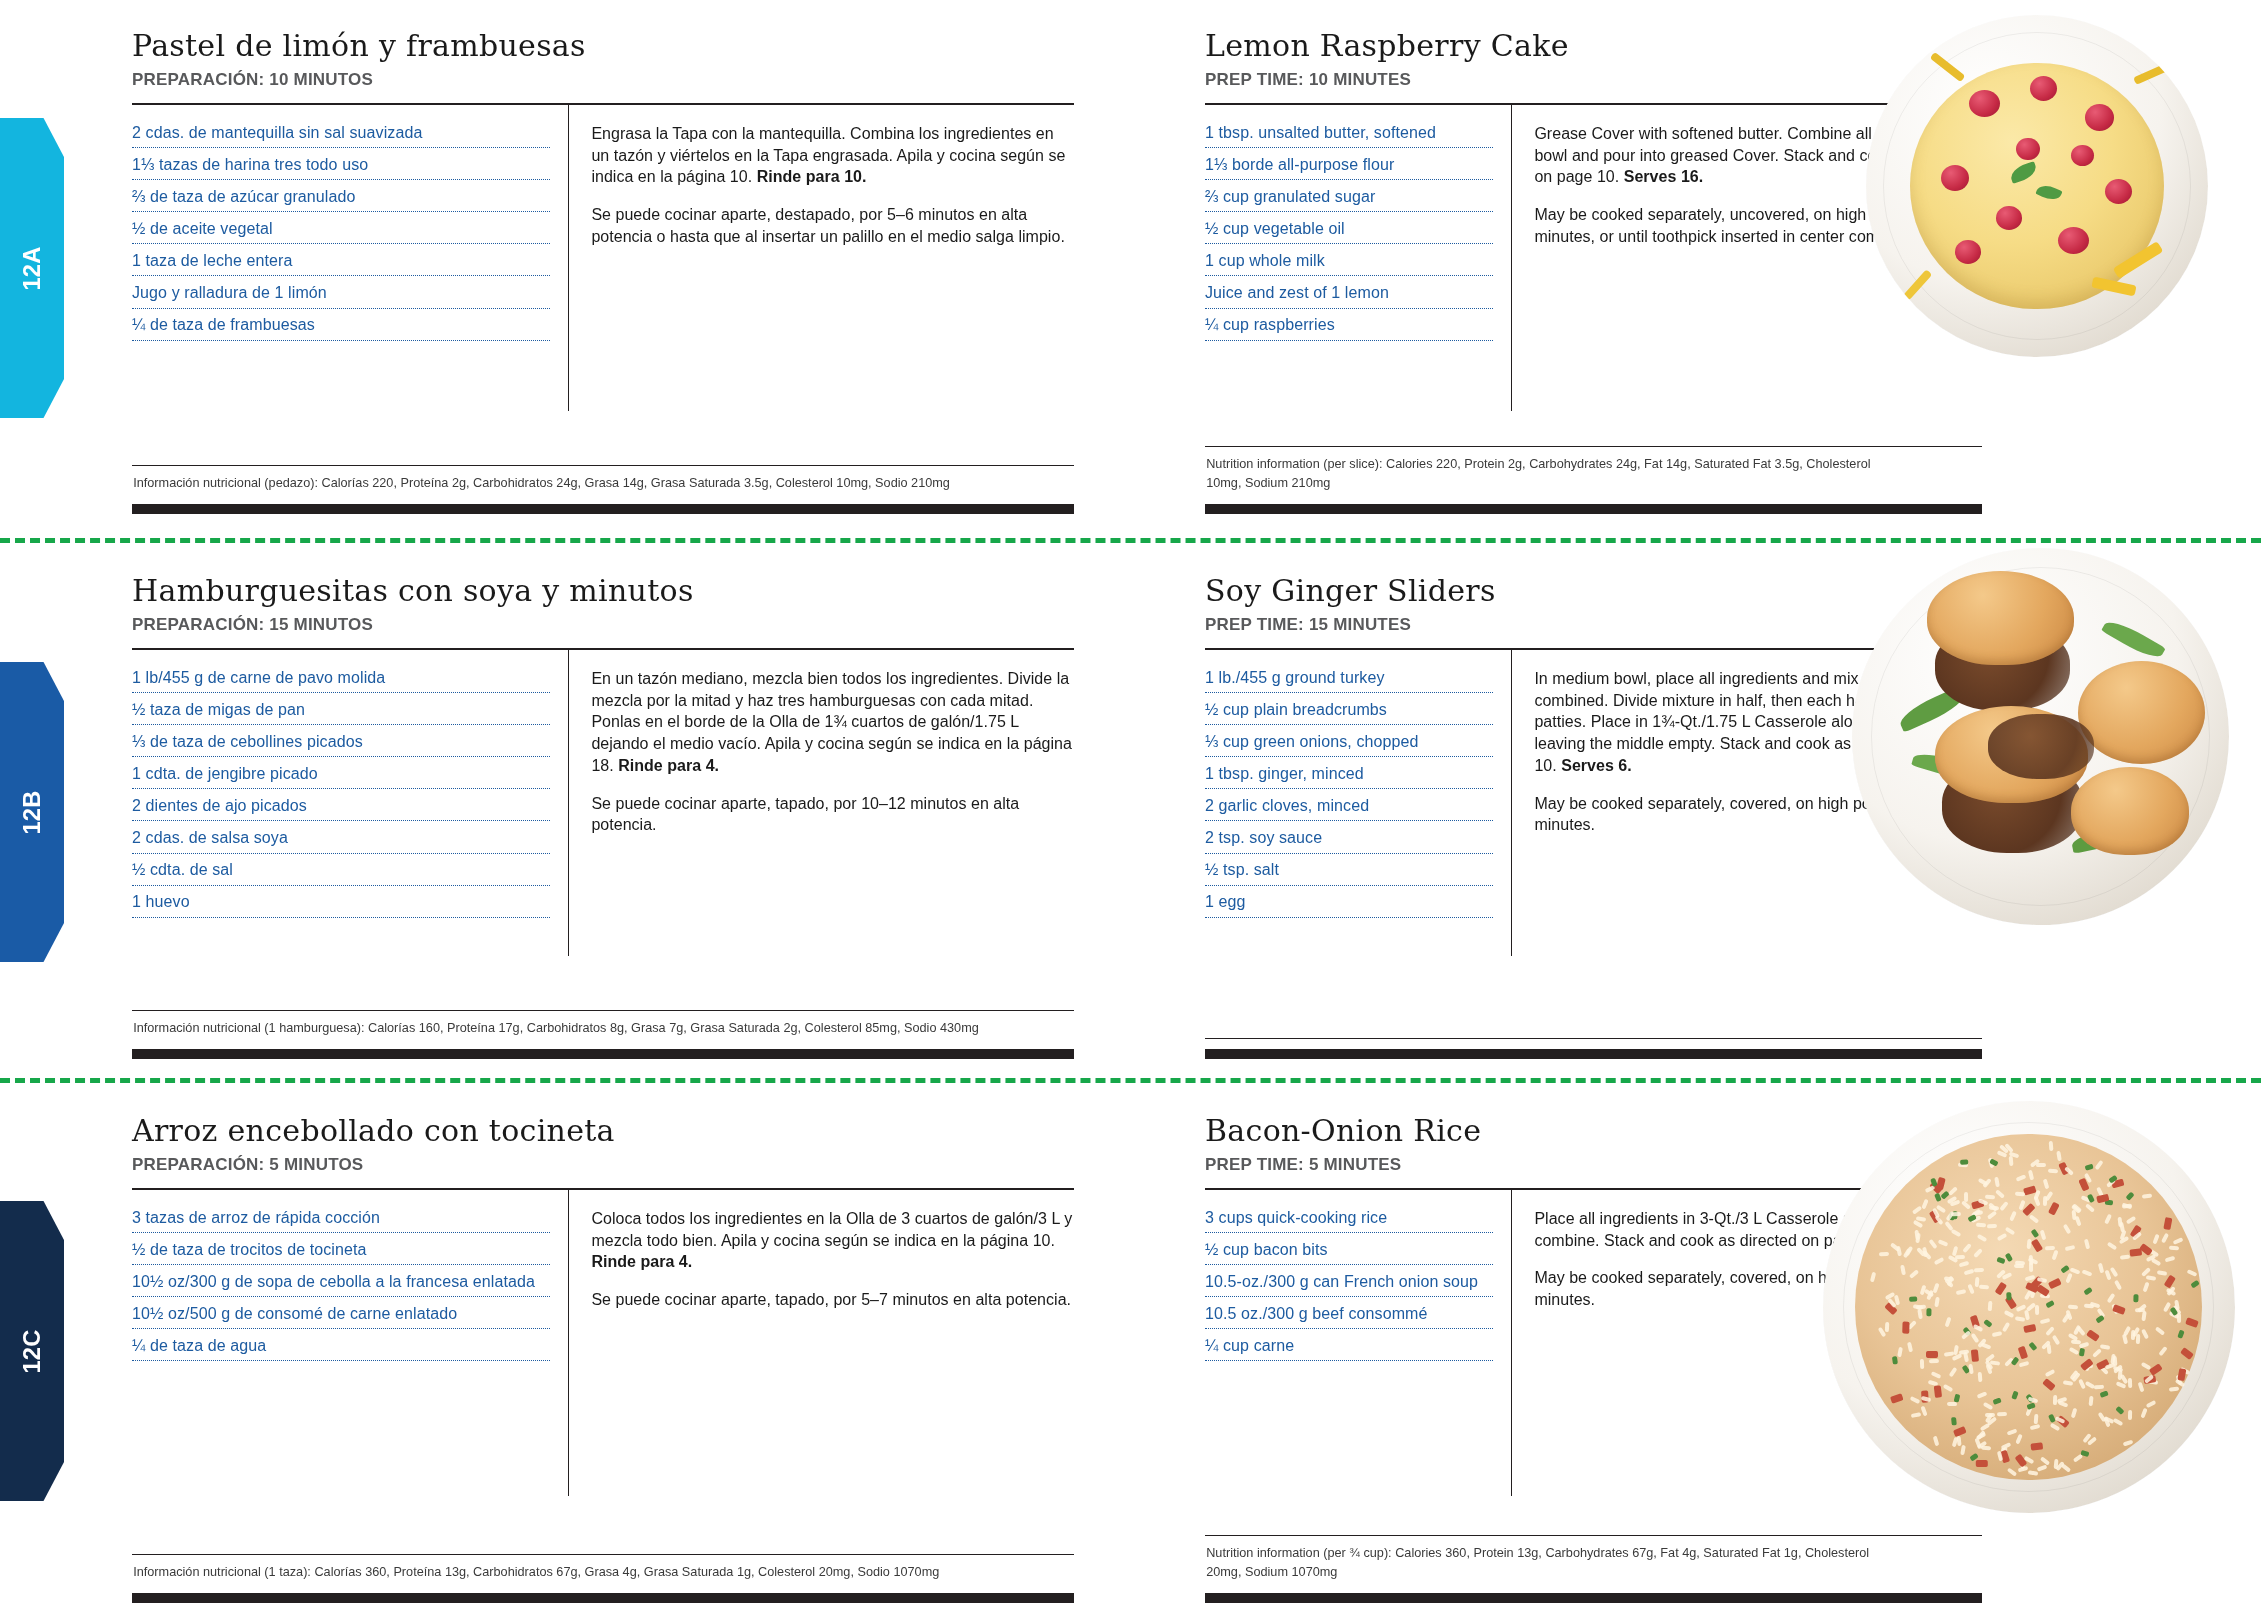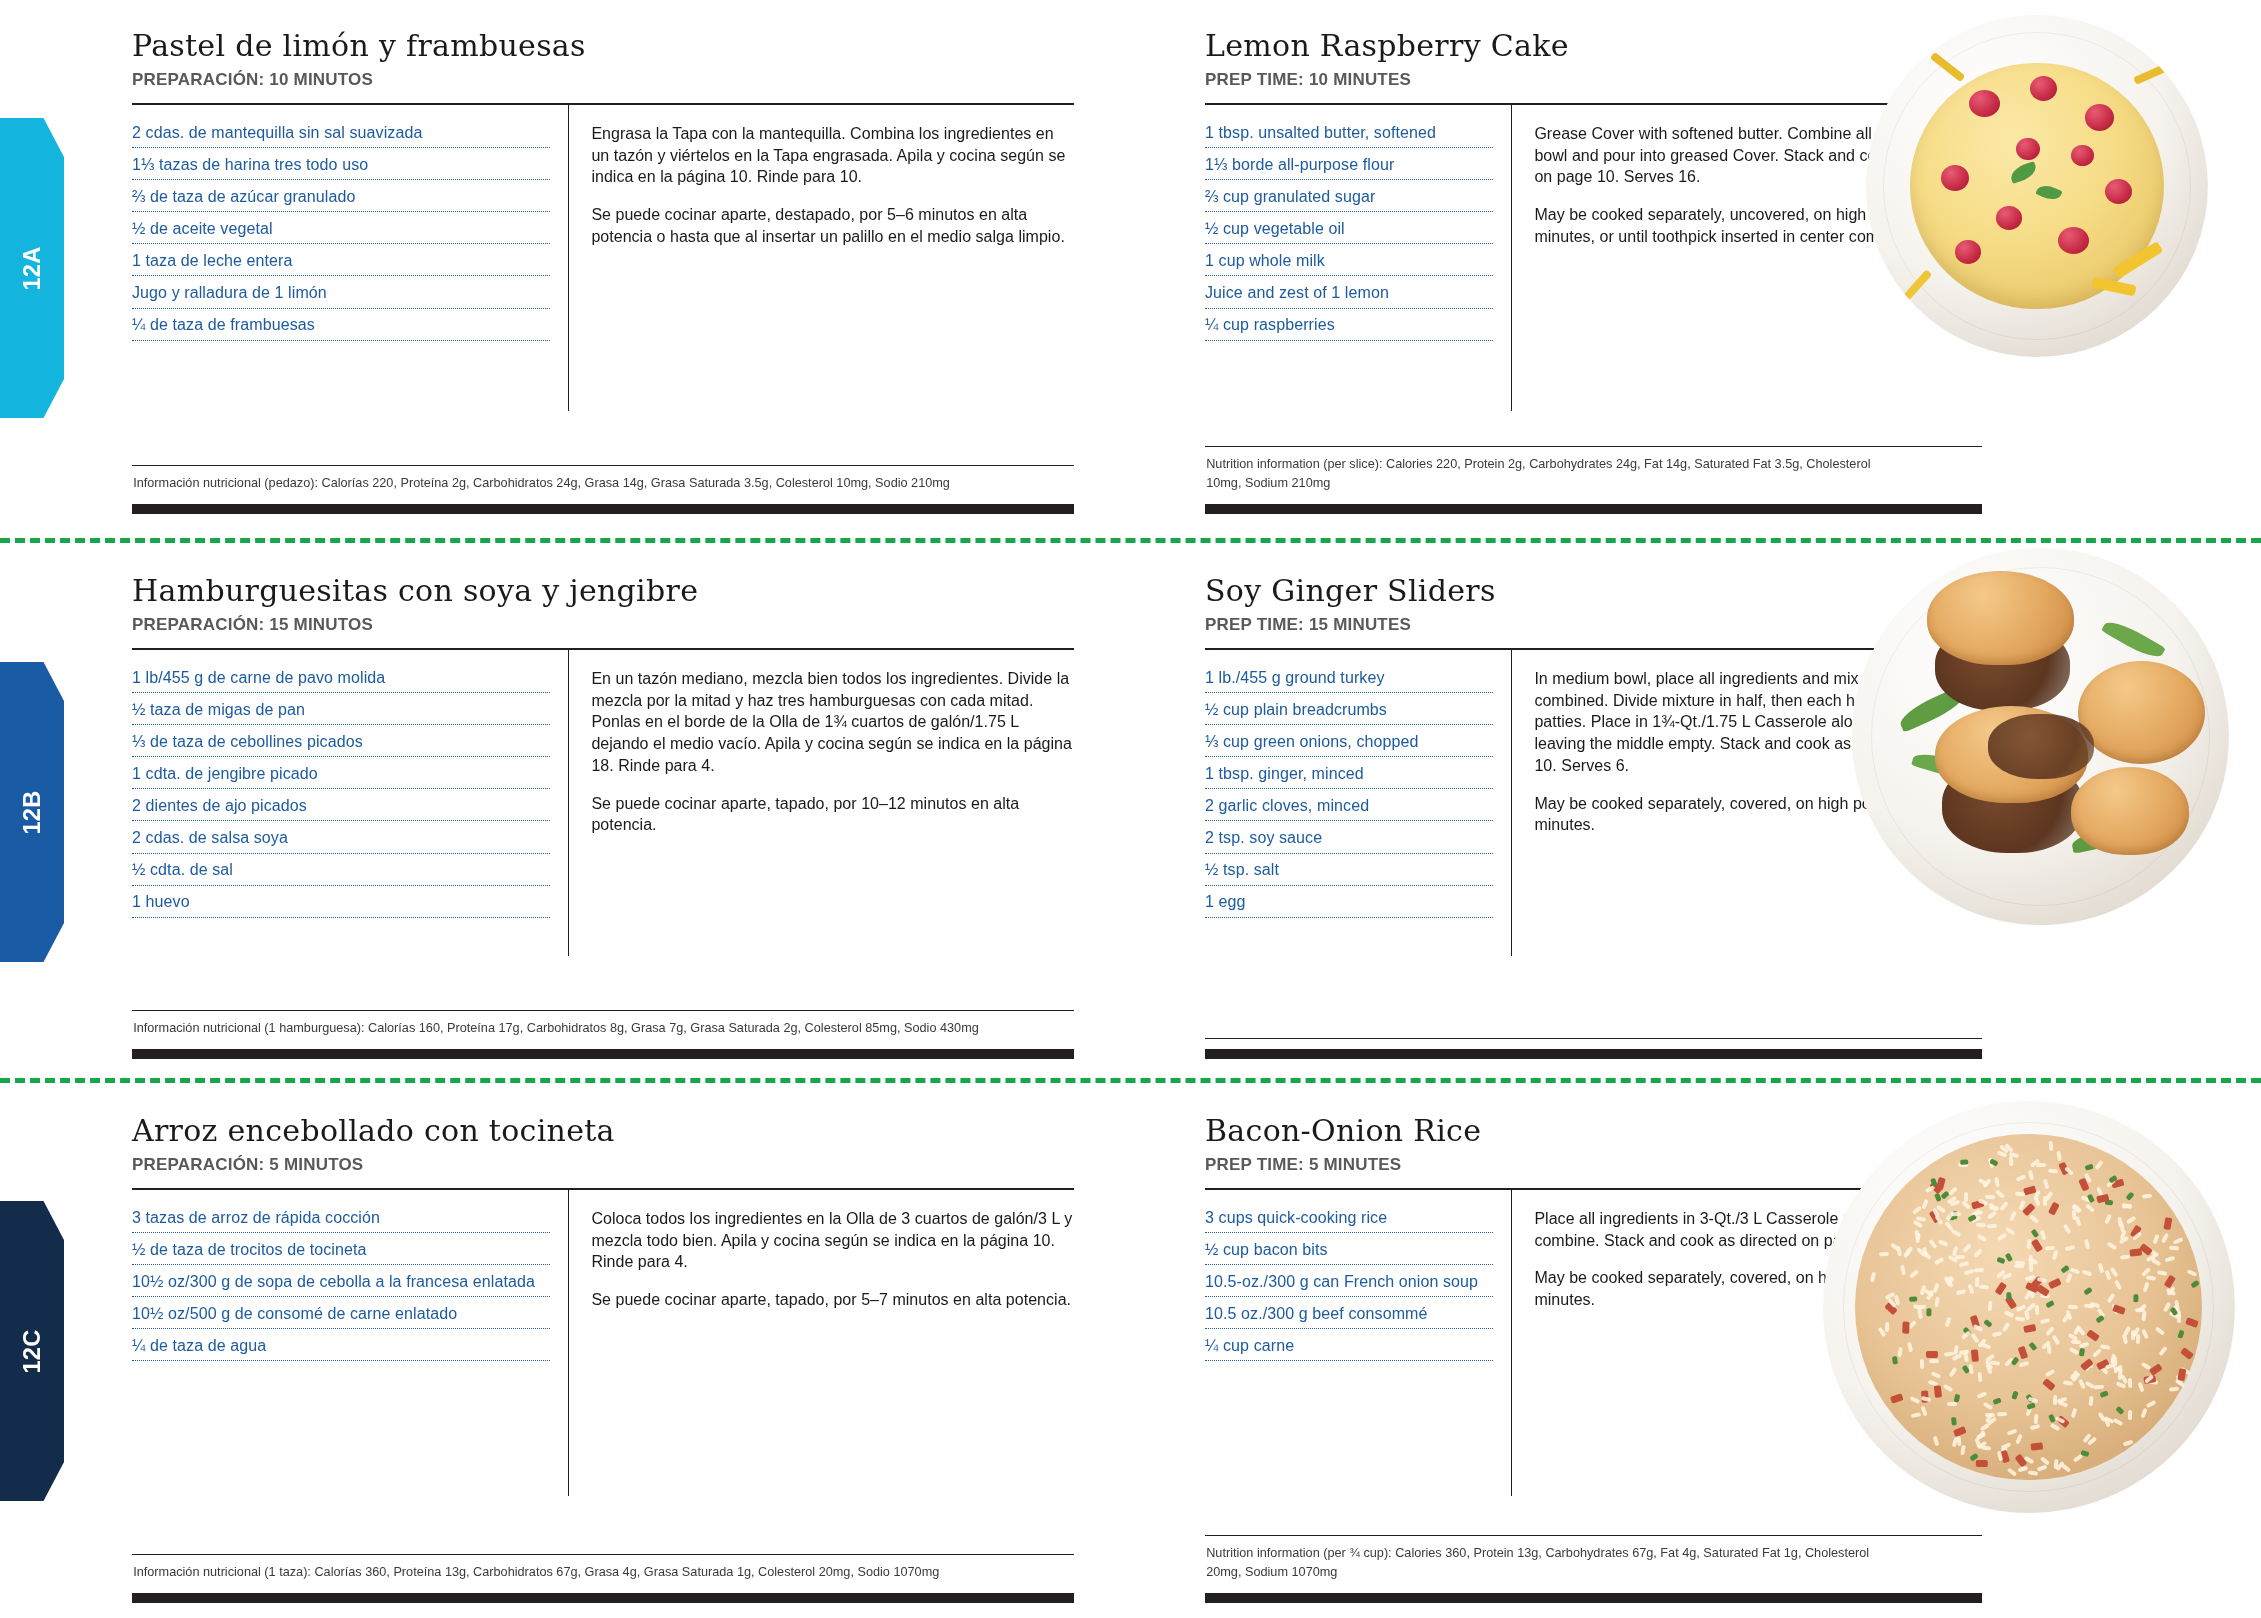--- a/index.html
+++ b/index.html
@@ -115,21 +115,21 @@
     letter-spacing: 0.1px;
   }
 
   .ins-p {
     font-size: 16px;
     color: #1a1a1a;
     line-height: 1.37;
     margin-bottom: 15.3px;
     letter-spacing: 0.03px;
   }
-  .ins-p b { font-weight: 400; }
+  .ins-p b { font-weight: 700; }
 
   .nutrition-wrap { position: absolute; left: 0; right: 0; bottom: 16.5px; }
   .nutrition-rule { border-top: 1.8px solid #231f20; }
   .nutrition {
     font-size: 12.7px;
     color: #3a3a3a;
     line-height: 1.55;
     padding: 8.2px 1.2px 0 1.2px;
     max-width: 907px;
   }
@@ -300,21 +300,21 @@
         <div class="nutrition-rule"></div>
         <div class="nutrition">Nutrition information (per slice): Calories 220, Protein 2g, Carbohydrates 24g, Fat 14g, Saturated Fat 3.5g, Cholesterol 10mg, Sodium 210mg</div>
         <div class="black-bar"></div>
       </div>
     </div>
   </div>
 
   <div class="row" id="row-1">
 
     <div class="card es">
-      <div class="recipe-title">Hamburguesitas con soya y jengibre</div>
+      <div class="recipe-title">Hamburguesitas con soya y minutos</div>
       <div class="prep-time">PREPARACIÓN: 15 MINUTOS</div>
       <div class="rule-top"></div>
       <div class="columns">
         <div class="col-ing">
           <div class="ing-item">1 lb/455 g de carne de pavo molida</div>
           <div class="ing-item">½ taza de migas de pan</div>
           <div class="ing-item">⅓ de taza de cebollines picados</div>
           <div class="ing-item">1 cdta. de jengibre picado</div>
           <div class="ing-item">2 dientes de ajo picados</div>
           <div class="ing-item">2 cdas. de salsa soya</div>

